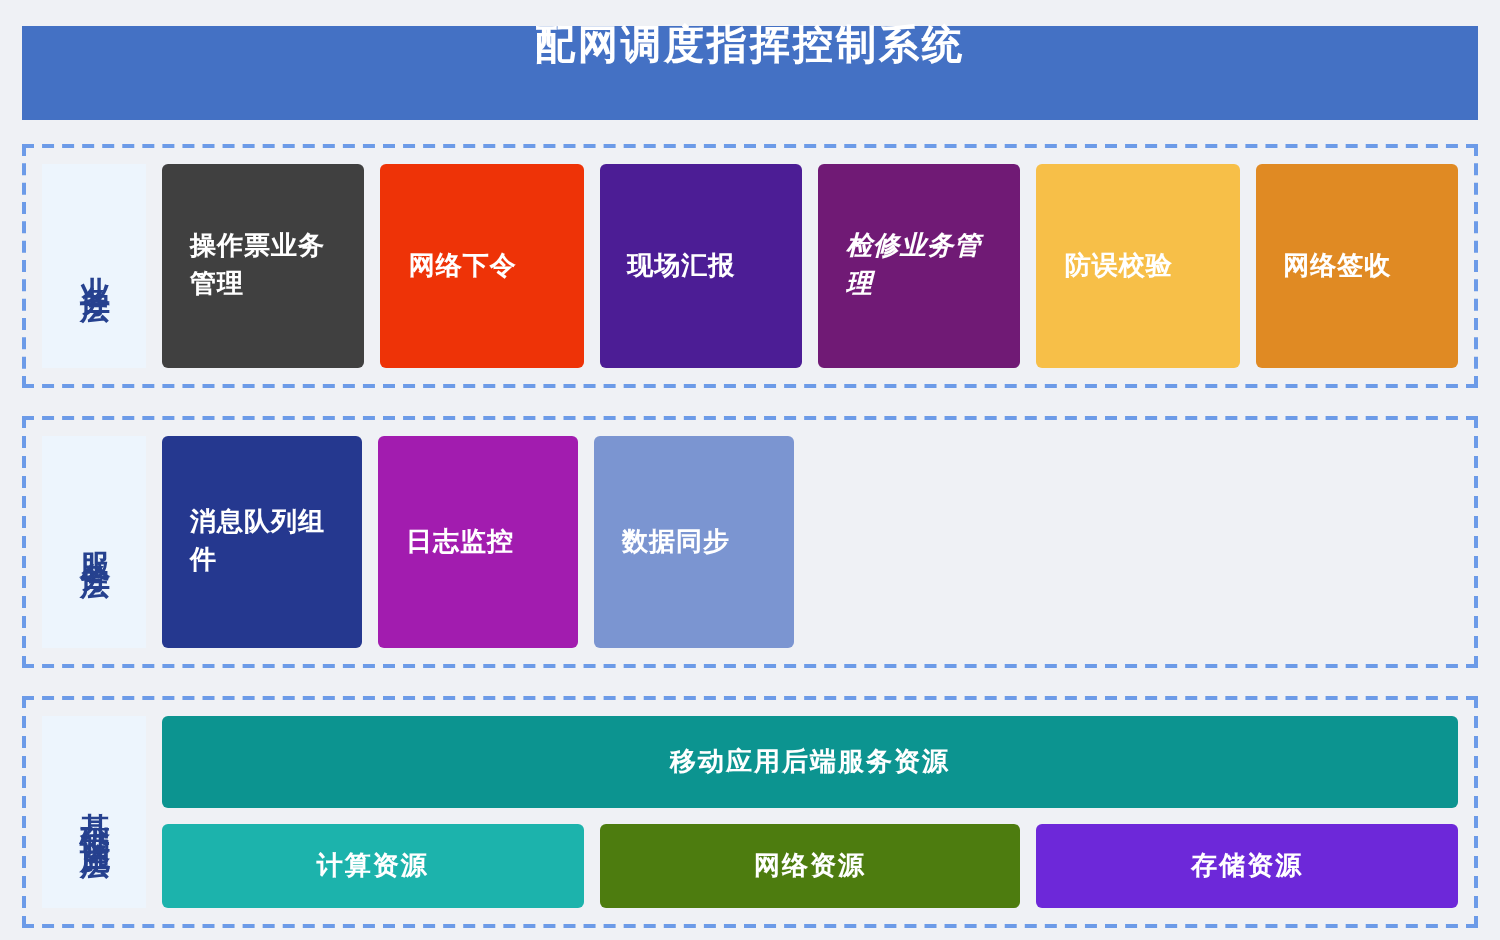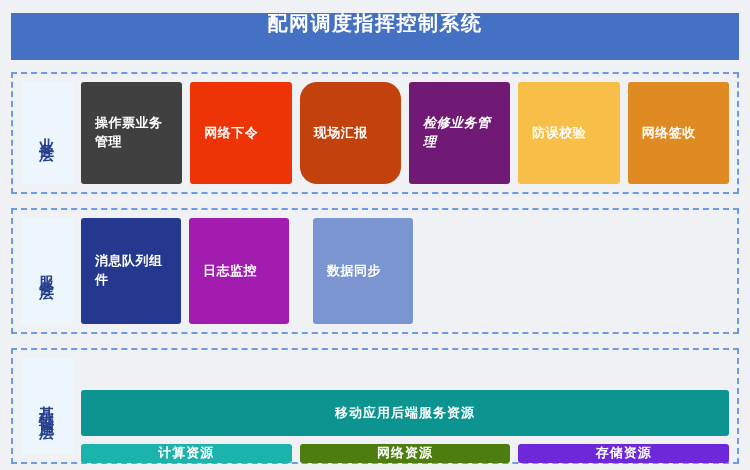--- a/index.html
+++ b/index.html
@@ -118,21 +118,20 @@
   .infra-top {
     flex: 0 0 46px;
     border-radius: 3px;
     display: flex;
     align-items: center;
     justify-content: center;
     color: #FFFFFF;
     font-size: 13px;
     font-weight: bold;
     letter-spacing: 1px;
-    margin-top: 32px;
   }
   .infra-row {
     flex: 1 1 auto;
     display: flex;
     gap: 8px;
     min-width: 0;
   }
   .infra-row .card {
     flex: 1 1 0;
     justify-content: center;
@@ -153,21 +152,21 @@
     <div class="layer-label" style="background: rgb(237, 245, 253);">
       <span class="vtext" style="color: rgb(38, 65, 143);">业务层</span>
     </div>
     <div class="cards">
       <div class="card" style="background: #404040;">
         <span>操作票业务管理</span>
       </div>
       <div class="card" style="background: rgb(238, 51, 7);">
         <span>网络下令</span>
       </div>
-      <div class="card" style="background: #c2410c; border-radius: 17px;">
+      <div class="card" style="background: #4c1d95;">
         <span>现场汇报</span>
       </div>
       <div class="card" style="background: #701a75; font-style: italic;">
         <span>检修业务管理</span>
       </div>
       <div class="card" style="background: rgb(247, 191, 72);">
         <span>防误校验</span>
       </div>
       <div class="card" style="background: rgb(224, 138, 35);">
         <span>网络签收</span>
@@ -179,21 +178,21 @@
     <div class="layer-label" style="background: rgb(237, 245, 253);">
       <span class="vtext" style="color: rgb(38, 65, 143);">服务层</span>
     </div>
     <div class="cards">
       <div class="card" style="background: rgb(37, 56, 143);">
         <span>消息队列组件</span>
       </div>
       <div class="card" style="background: #a21caf;">
         <span>日志监控</span>
       </div>
-      <div class="card" style="background: rgb(123, 149, 209); margin-left: 16px;">
+      <div class="card" style="background: rgb(123, 149, 209);">
         <span>数据同步</span>
       </div>
       <div class="service-spacer"></div>
     </div>
   </div>
 
   <div class="layer layer-infra" style="border-color: rgb(108, 155, 232); background: rgb(239, 241, 245);">
     <div class="layer-label" style="background: rgb(237, 245, 253);">
       <span class="vtext" style="color: rgb(38, 65, 143);">基础设施层</span>
     </div>

